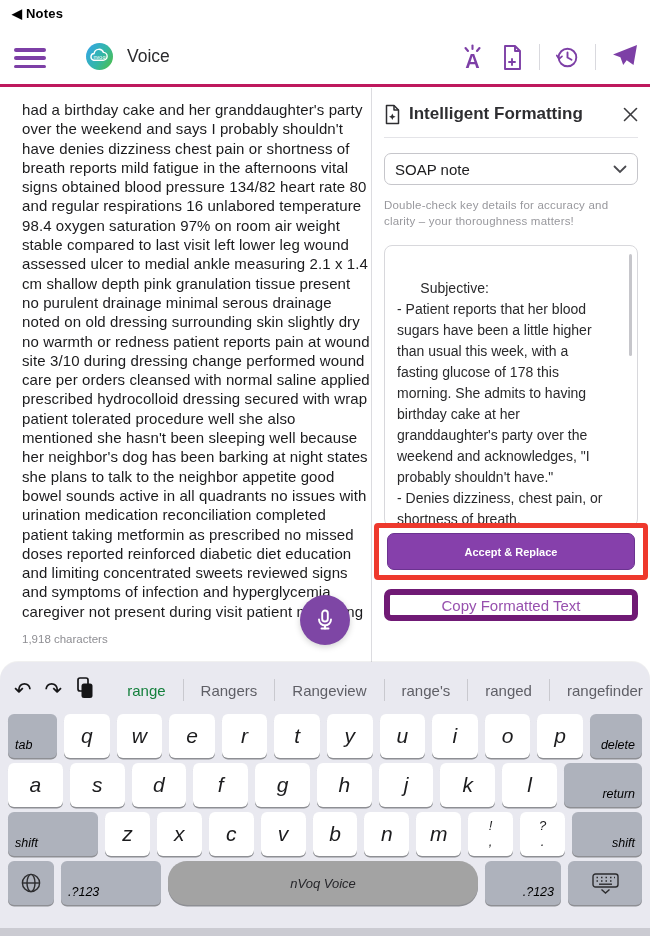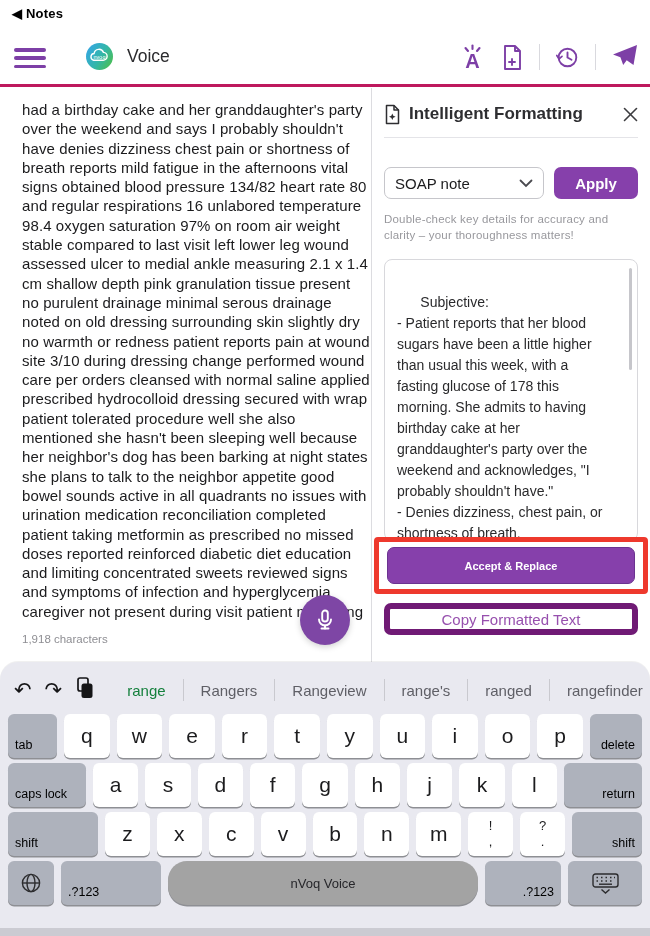--- a/index.html
+++ b/index.html
@@ -25,21 +25,21 @@
   .mic-btn { position:absolute; left:300px; top:507px; width:50px; height:50px; border-radius:50%;
              background:#7e46a5; display:flex; align-items:center; justify-content:center; cursor:pointer;
              box-shadow:0 2px 6px rgba(0,0,0,.18); }
 
   
   .panel { position:absolute; left:371px; top:88px; width:279px; height:574px; border-left:1px solid #dcdce0; background:#fff; padding:15px 12px 0 12px; }
   .panel-head { display:flex; align-items:center; gap:8px; height:22px; color:#2e2e31; }
   .panel-title { font-size:17px; font-weight:700; flex:1; }
   .panel-close { cursor:pointer; color:#3c3c3f; display:flex; }
   .panel-hr { height:1px; background:#e4e4e8; margin-top:12px; }
-  .panel-controls { display:flex; gap:10px; margin-top:29px; }
+  .panel-controls { display:flex; gap:10px; margin-top:15px; }
   .fmt-select { flex:1; height:32px; border:1px solid #c6c6cb; border-radius:7px; background:#fff;
                 display:flex; align-items:center; padding:0 10px; font-size:15px; color:#1c1c1e; cursor:pointer; }
   .fmt-select .sel-val { flex:1; }
   .apply-btn { width:84px; height:32px; border:none; border-radius:7px; background:#8640ab; color:#fff;
                font-size:15px; font-weight:700; cursor:pointer; font-family:inherit; }
   .disclaimer { margin-top:13px; font-size:11.5px; line-height:15.5px; color:#98989d; letter-spacing:.2px; }
   .output-box { position:relative; margin-top:16px; height:282px; border:1px solid #d8d8dc; border-radius:8px;
                 padding:11px 26px 0 12px; overflow:hidden; font-size:14px; line-height:21px; color:#2a2a2c;
                 white-space:pre-wrap; }
   .output-scrollbar { position:absolute; right:5px; top:8px; width:3px; height:102px; background:#c6c6cb; border-radius:2px; }
@@ -55,21 +55,21 @@
   .kb-top { display:flex; align-items:center; height:32px; margin:12px 0 8px 0; padding:0 4px 0 14px; }
   .kb-tools { display:flex; align-items:center; gap:13px; margin-right:16px; color:#1c1c1e; }
   .kb-tools .tool { font-size:21px; line-height:1; font-family:"DejaVu Sans", sans-serif; cursor:pointer; color:#151517; }
   .suggestions { flex:1; display:flex; align-items:center; overflow:hidden; height:100%; }
   .sugg { padding:0 17px; font-size:15px; color:#5f5f66; white-space:nowrap; cursor:pointer; }
   .sugg.first { color:#15803d; font-weight:400; }
   .sugg-div { flex:none; width:1px; height:22px; background:#c9c9cf; }
   .kb-row { display:flex; gap:7px; padding:0 8px; margin-bottom:5px; }
   .key { height:44px; background:#fff; border-radius:6px; box-shadow:0 1.5px 0 #8e8f94;
          display:flex; align-items:center; justify-content:center; font-size:21px; color:#1c1c1e;
-         flex:1 1 0; min-width:0; cursor:pointer; }
+         flex:1 1 0; min-width:0; cursor:pointer;font-style:italic; }
   .key.sp { background:#aeb2bc; font-size:12.5px; color:#000; flex-grow:0; flex-shrink:0; }
   .key.bl { justify-content:flex-start; align-items:flex-end; padding:0 7px 6px 7px; }
   .key.br { justify-content:flex-end; align-items:flex-end; padding:0 7px 6px 7px; }
   .w-tab{flex-basis:49px}.w-del{flex-basis:52px}.w-caps{flex-basis:78px}.w-ret{flex-basis:78px}
   .w-shl{flex-basis:90px}.w-shr{flex-basis:70px}.w-glb{flex-basis:46px}.w-nm1{flex-basis:100px}
   .w-nm2{flex-basis:76px}.w-dis{flex-basis:74px}
   .key.space { background:#a3a3a3; font-size:13px; color:#26262a;border-radius:19px; }
   .key.punct { flex-direction:column; justify-content:center; gap:4px; font-size:13px; line-height:12px; padding:5px 0; }
   .home-strip { position:absolute; left:0; bottom:0; width:650px; height:8px; background:#cbcbd2; }
 </style>
@@ -167,21 +167,20 @@
     </div>
     <div class="panel-hr"></div>
 
     <div class="panel-controls">
       <div class="fmt-select">
         <span class="sel-val">SOAP note</span>
         <svg width="14" height="9" viewBox="0 0 14 9" fill="none" stroke="#4a4a4f" stroke-width="1.8" stroke-linecap="round">
           <path d="M1.5 1.5 L7 7 L12.5 1.5"></path>
         </svg>
       </div>
-      <button class="apply-btn">Apply</button>
     </div>
 
     <div class="disclaimer">Double-check key details for accuracy and clarity – your thoroughness matters!</div>
 
     <div class="output-box">
       <span>Subjective:
 - Patient reports that her blood sugars have been a little higher than usual this week, with a fasting glucose of 178 this morning. She admits to having birthday cake at her granddaughter's party over the weekend and acknowledges, "I probably shouldn't have."
 - Denies dizziness, chest pain, or shortness of breath.
 - Reports mild fatigue in the afternoons.
 - States she hasn't been sleeping well due to a neighbor's dog barking at night and plans to talk to the neighbor.</span>
@@ -230,21 +229,20 @@
           <div class="key letter">r</div>
           <div class="key letter">t</div>
           <div class="key letter">y</div>
           <div class="key letter">u</div>
           <div class="key letter">i</div>
           <div class="key letter">o</div>
           <div class="key letter">p</div>
           <div class="key sp w-del br">delete</div>
         </div>
         <div class="kb-row">
-          <div class="key sp w-caps bl">caps lock</div>
           <div class="key letter">a</div>
           <div class="key letter">s</div>
           <div class="key letter">d</div>
           <div class="key letter">f</div>
           <div class="key letter">g</div>
           <div class="key letter">h</div>
           <div class="key letter">j</div>
           <div class="key letter">k</div>
           <div class="key letter">l</div>
           <div class="key sp w-ret br">return</div>

